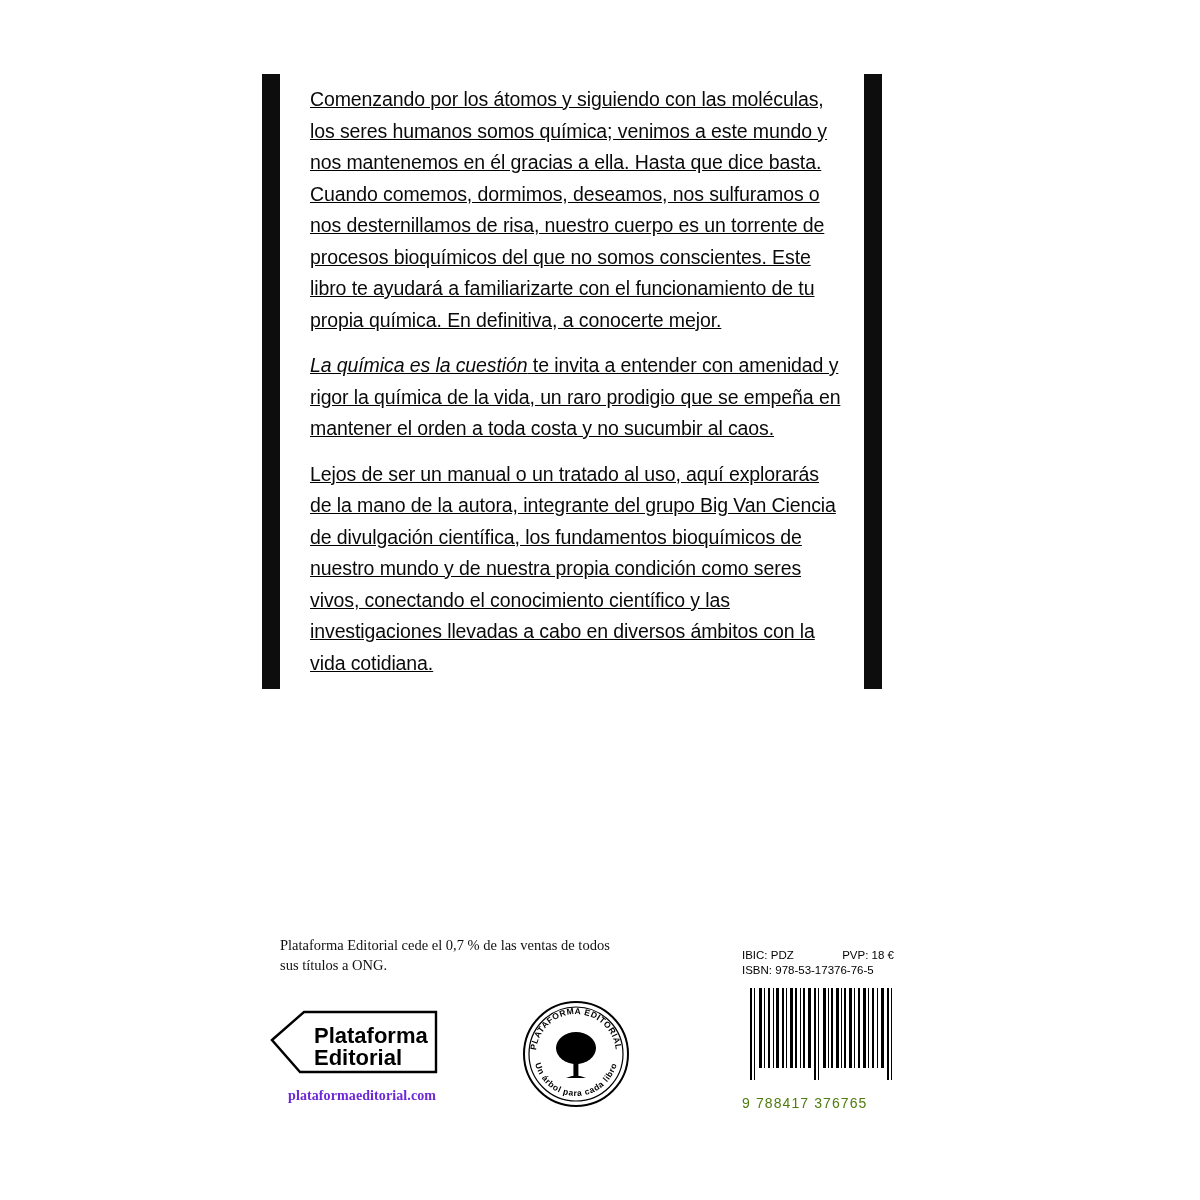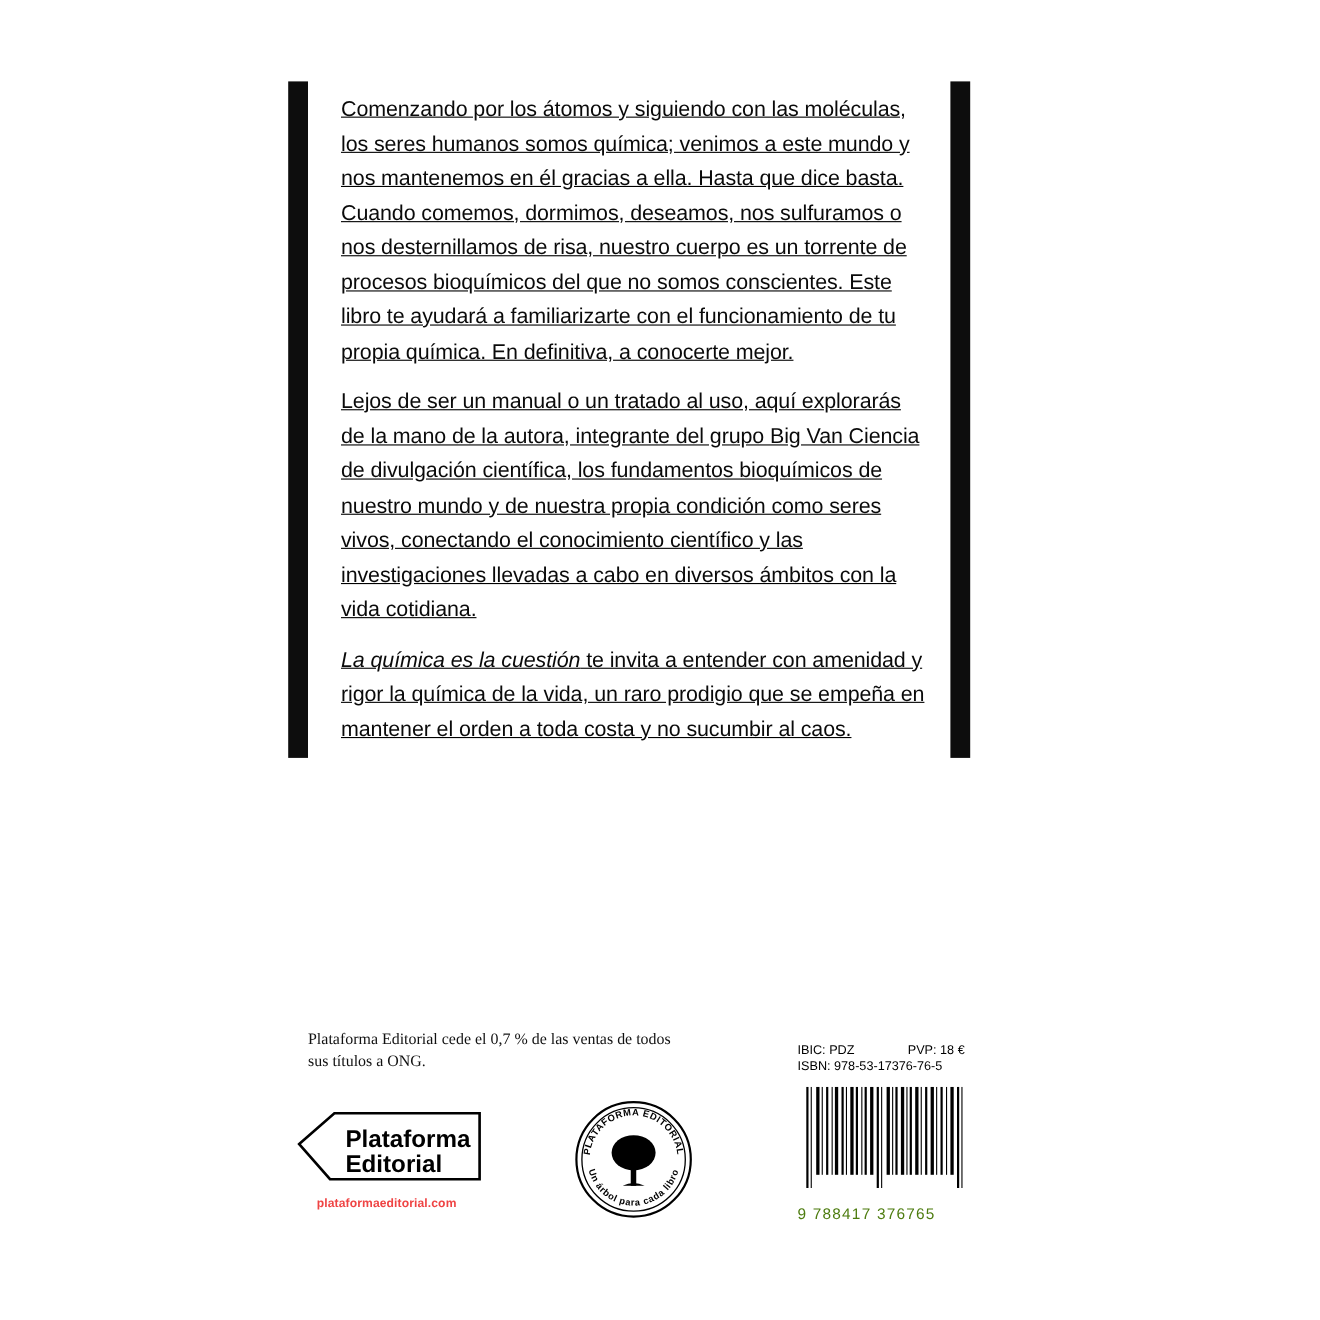--- a/index.html
+++ b/index.html
@@ -87,40 +87,40 @@
     position: absolute;
     left: 0;
     top: 0;
     width: 172px;
     height: 72px;
   }
   #publisher-url {
     position: absolute;
     left: 20px;
     top: 78px;
-    font-family: Liberation Sans, sans-serif;
+    font-family: Liberation Serif, serif;
     font-weight: bold;
-    font-size: 11px;
+    font-size: 14px;
     letter-spacing: 0.1px;
-    color: #ef4444;
+    color: #6d28d9;
   }
 
   
   #tree-seal {
     position: absolute;
     left: 520px;
     top: 68px;
     width: 112px;
     height: 112px;
   }
 
   
   #barcode-block {
     position: absolute;
-    left: 725px;
+    left: 742px;
     top: 18px;
     width: 160px;
     height: 160px;
   }
   .meta-line {
     font-family: "Liberation Sans", sans-serif;
     font-size: 11.5px;
     line-height: 15px;
     color: #000;
     white-space: pre;
@@ -151,22 +151,22 @@
 </style>
 </head>
 <body>
 
 <div id="blurb-area">
   <div class="bar bar-left"></div>
   <div class="bar bar-right"></div>
 
   <div id="blurb-text">
     <p>Comenzando por los átomos y siguiendo con las moléculas, los seres humanos somos química; venimos a este mundo y nos mantenemos en él gracias a ella. Hasta que dice basta. Cuando comemos, dormimos, deseamos, nos sulfuramos o nos desternillamos de risa, nuestro cuerpo es un torrente de procesos bioquímicos del que no somos conscientes. Este libro te ayudará a familiarizarte con el funcionamiento de tu propia química. En definitiva, a conocerte mejor.</p>
+    <p><em class="book-title-italic">La química es la cuestión</em><span> te invita a entender con amenidad y rigor la química de la vida, un raro prodigio que se empeña en mantener el orden a toda costa y no sucumbir al caos.</span></p>
     <p>Lejos de ser un manual o un tratado al uso, aquí explorarás de la mano de la autora, integrante del grupo Big Van Ciencia de divulgación científica, los fundamentos bioquímicos de nuestro mundo y de nuestra propia condición como seres vivos, conectando el conocimiento científico y las investigaciones llevadas a cabo en diversos ámbitos con la vida cotidiana.</p>
-    <p><em class="book-title-italic">La química es la cuestión</em><span> te invita a entender con amenidad y rigor la química de la vida, un raro prodigio que se empeña en mantener el orden a toda costa y no sucumbir al caos.</span></p>
   </div>
 </div>
 
 <div id="footer">
 
   <div id="ong-note">Plataforma Editorial cede el 0,7 % de las ventas de todos sus títulos a ONG.</div>
 
   <div id="publisher-logo">
     <svg id="publisher-mark" viewBox="0 0 172 72">
       <polygon points="4,30 36,2 168,2 168,62 32,62 4,30" fill="none" stroke="#000" stroke-width="2.4"></polygon>

